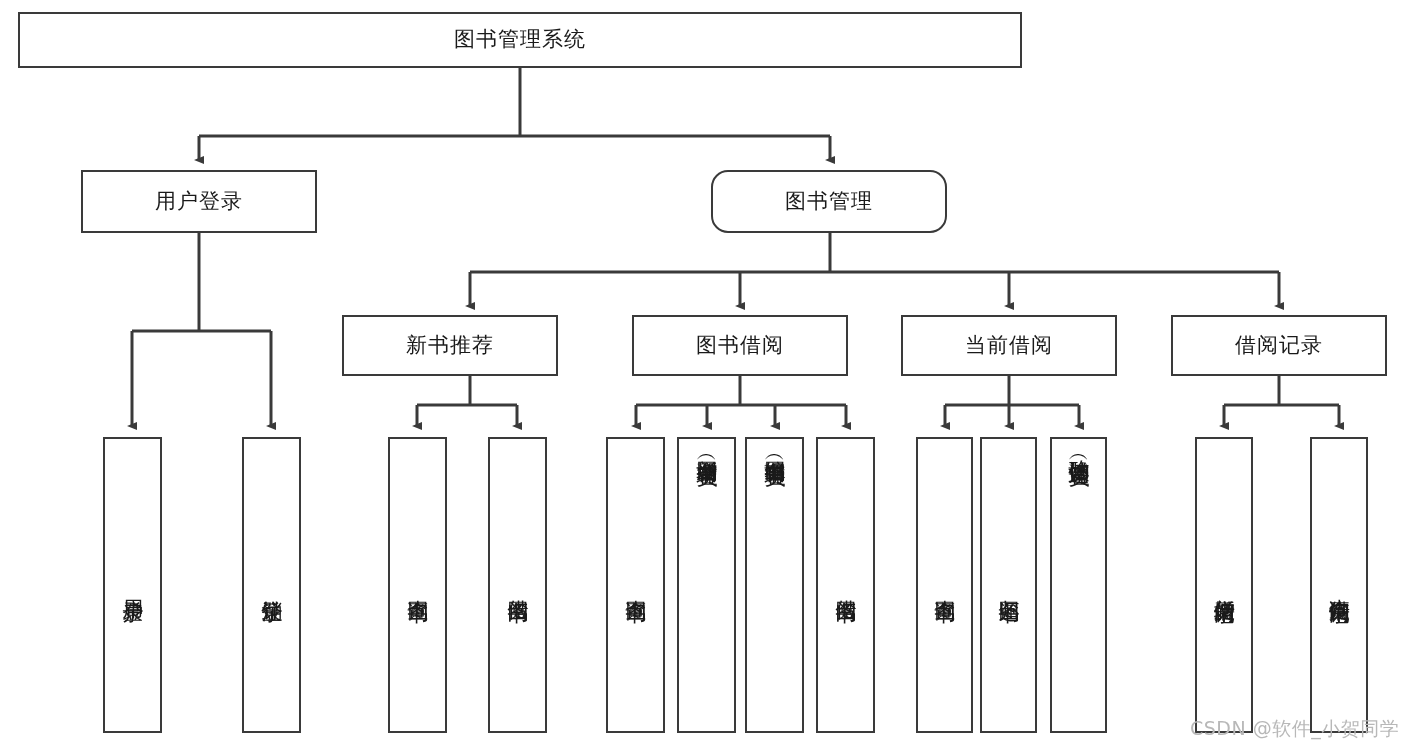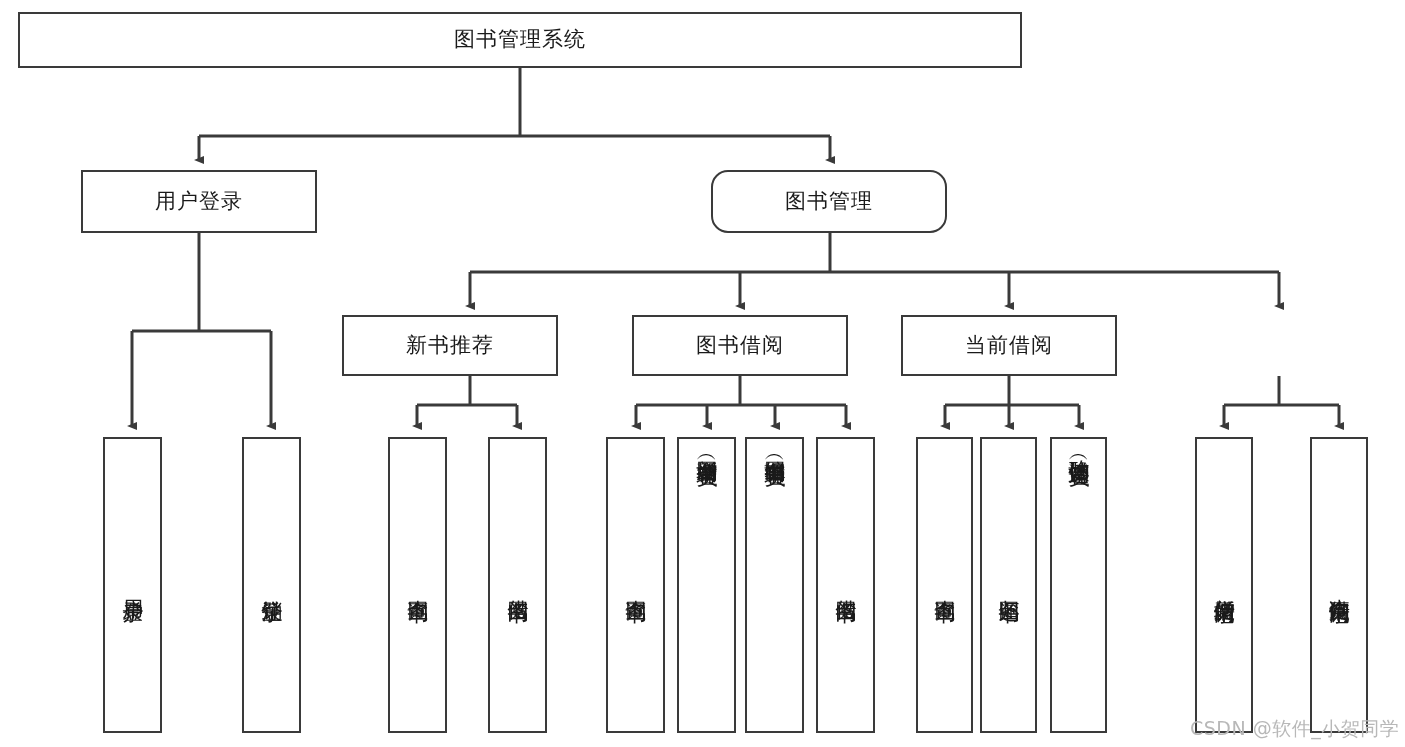--- a/index.html
+++ b/index.html
@@ -138,20 +138,23 @@
 
   <div class="node horiz" style="left:342px; top:315px; width:216px; height:61px;">
     <span>新书推荐</span>
   </div>
   <div class="node horiz" style="left:632px; top:315px; width:216px; height:61px;">
     <span>图书借阅</span>
   </div>
   <div class="node horiz" style="left:901px; top:315px; width:216px; height:61px;">
     <span>当前借阅</span>
   </div>
+  <div class="node horiz" style="left:1171px; top:315px; width:216px; height:61px;">
+    <span>借阅记录</span>
+  </div>
 
   <div class="node vert center-text" style="left:103px; top:437px; width:59px; height:296px;">
     <span class="vtext">用户登录</span>
   </div>
   <div class="node vert center-text" style="left:242px; top:437px; width:59px; height:296px;">
     <span class="vtext">注销登录</span>
   </div>
 
   <div class="node vert center-text" style="left:388px; top:437px; width:59px; height:296px;">
     <span class="vtext">查询图书</span>

